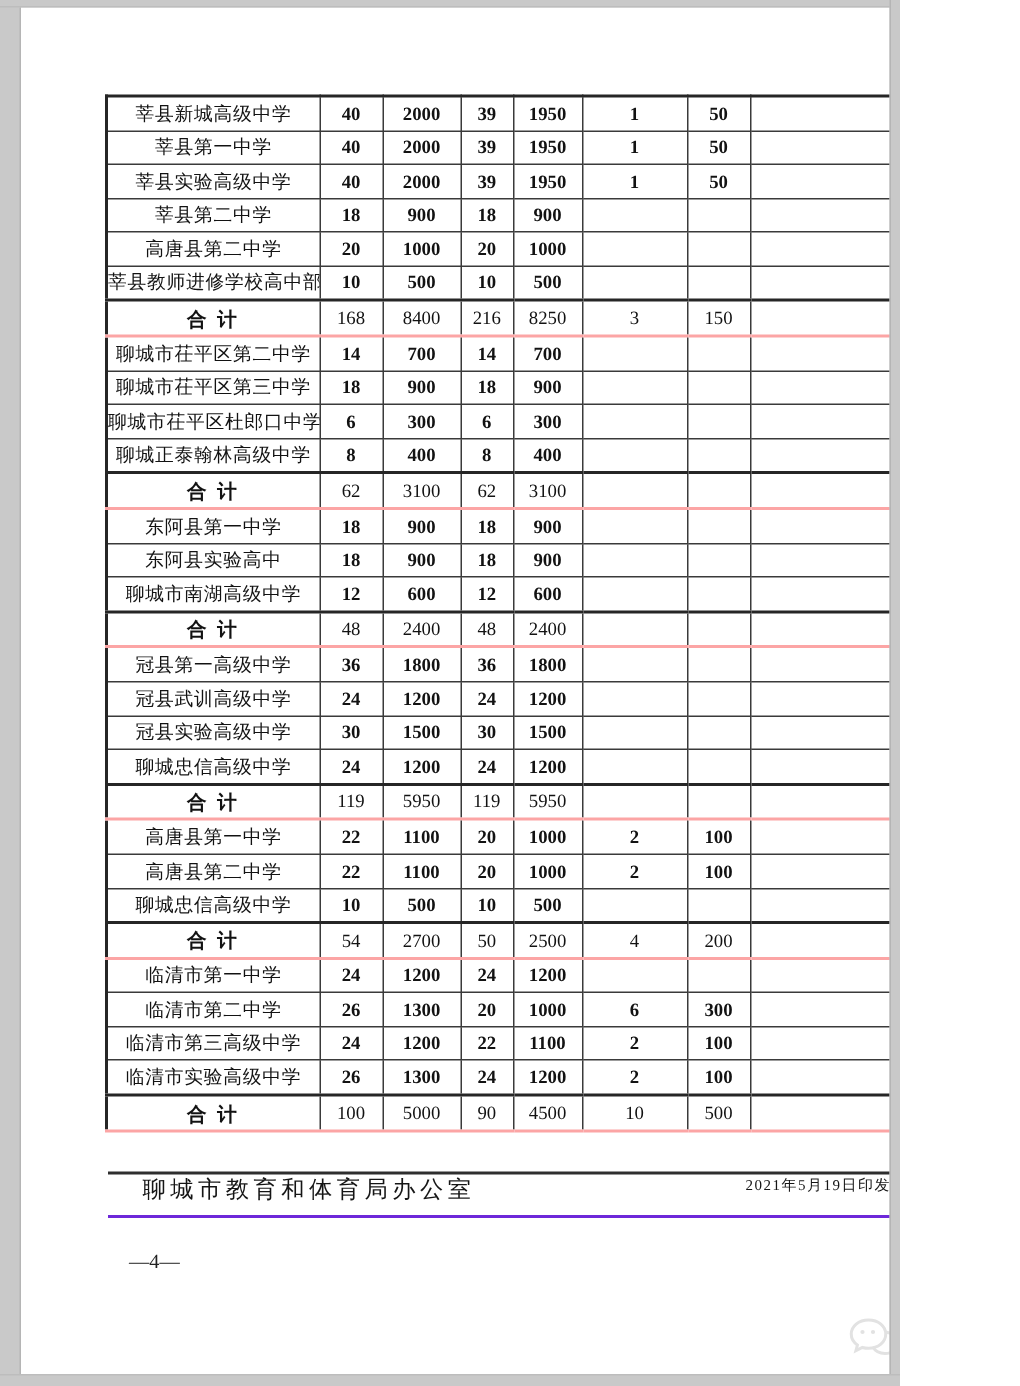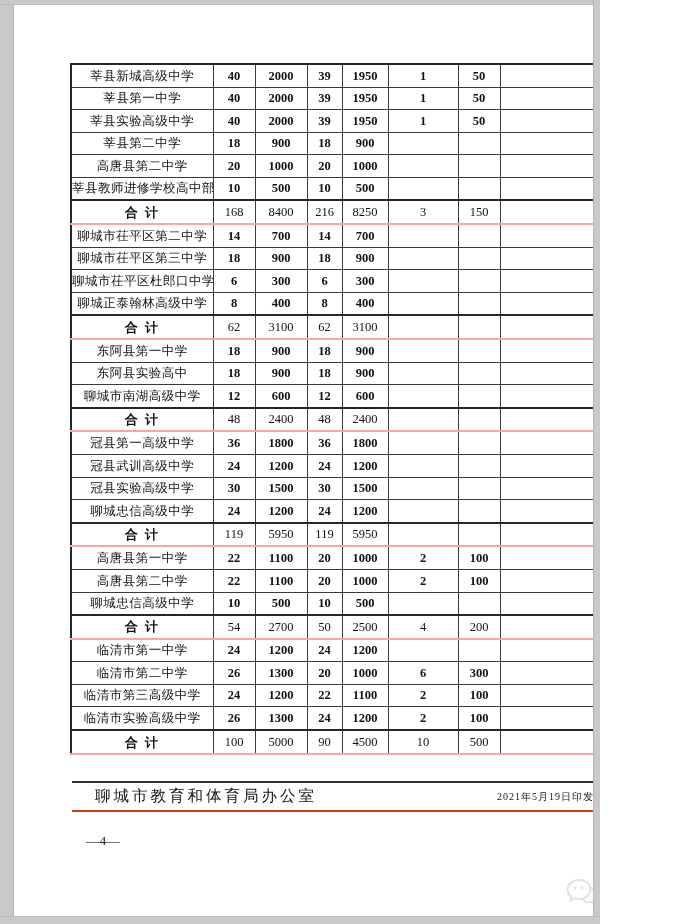--- a/index.html
+++ b/index.html
@@ -29,22 +29,22 @@
   .doc-table td.school{font-weight:normal;letter-spacing:0.5px;}
   .doc-table td.num{font-weight:bold;font-size:12.5px;}
   .doc-table tr.total td{border-top:2px solid #262626;border-bottom:2px solid #fca5a5;}
   .doc-table tr.total td.school{font-weight:bold;font-size:13px;letter-spacing:2px;}
   .doc-table tr.total td.num{font-weight:normal;}
 
   
   .footer-band{
     position:absolute;left:72px;top:781px;width:540px;height:31px;
     box-sizing:border-box;
-    border-top:2px solid #2e2e2e;border-bottom:2px solid #c2410c;
-    display:flex;align-items:center;justify-content:space-between;
+    border-top:2px solid #2e2e2e;border-bottom:2px solid #6d28d9;
+    display:flex;justify-content:space-between;
     padding:0 18px 0 23px;
   }
   .footer-office{font-size:15.5px;color:#151515;letter-spacing:3px;}
   .footer-date{font-size:10px;color:#151515;letter-spacing:1px;}
 
   .page-number{
     position:absolute;left:86px;top:833px;
     font-size:13.5px;color:#222;letter-spacing:0px;
   }
 

